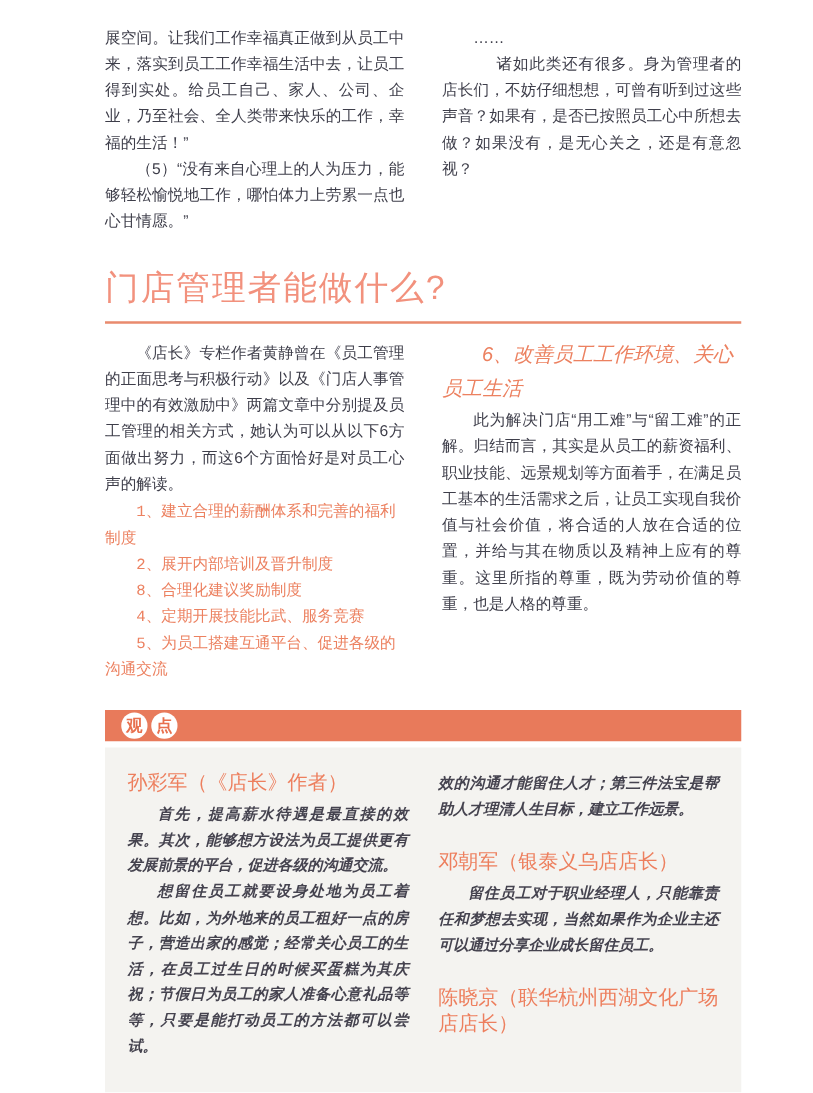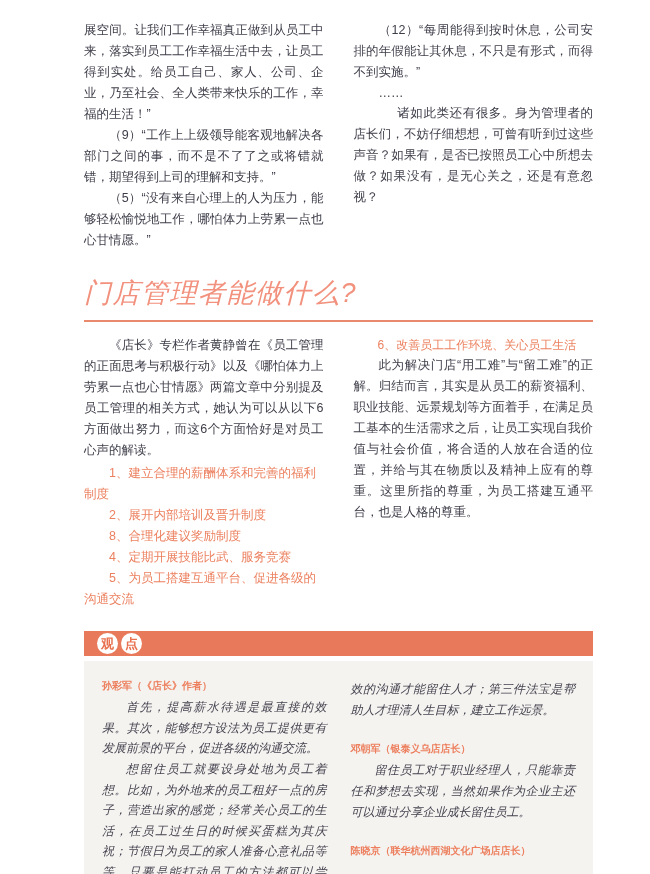--- a/index.html
+++ b/index.html
@@ -17,51 +17,51 @@
   
   .twocol { display:flex; gap:30px; }
   .twocol .col { flex:1; }
   .bodytext p {
     font-size:12.5px;
     line-height:1.68;
     text-align:justify;
     text-indent:2em;
   }
   .bodytext p.noindent { text-indent:0; }
-  .bodytext p.bigindent { text-indent:3.5em;font-family:Liberation Mono, monospace; }
+  .bodytext p.bigindent { text-indent:3.5em; }
 
   
   .section-title {
     margin-top:24px;
     font-size:27px;
     font-weight:400;
     letter-spacing:1.5px;
     color:#f2917d;
-    font-style:italic;
   }
   .section-rule {
     border:none;
     border-top:2px solid #e98a6e;
     margin-top:9px;
     margin-bottom:13px;
   }
 
   
-  .orange-list { list-style:none; margin-top:2px; }
+  .orange-list { list-style:none; margin-top:2px;font-family:Liberation Mono, monospace; }
   .orange-list li {
     color:#ec8160;
     font-size:12.5px;
     line-height:1.68;
     text-indent:2em;
   }
   .orange-line {
     color:#ec8160;
-    font-size:12px;
+    font-size:16px;
     line-height:1.68;
     text-indent:2em;
+    font-style:italic;
   }
 
   
   .viewpoint { margin-top:21px; }
   .vp-bar {
     height:25px;
     background:#e87a5b;
     display:flex;
     align-items:center;
     padding-left:13px;
@@ -80,75 +80,73 @@
     margin-top:5px;
     background:#f4f3f0;
     min-height:338px;
     padding:18px 18px 20px 18px;
     display:flex;
     gap:24px;
   }
   .vp-col { flex:1; }
   .vp-name {
     color:#ed7f5e;
-    font-size:10px;
+    font-size:16px;
     font-family:"Liberation Sans", sans-serif;
     font-style:normal;
     margin-top:22px;
     margin-bottom:4px;
-    font-weight:bold;
   }
   .vp-name.first { margin-top:0; }
   .vp-col p {
     font-family:"DejaVu Serif", serif;
     font-style:italic;
     font-size:12px;
     line-height:1.72;
     color:#45434f;
     text-align:justify;
     text-indent:2em;
+    font-weight:bold;
   }
   .vp-col p.noindent { text-indent:0; }
 </style>
 </head>
 <body>
 
 <div class="page">
   <div class="content">
 
     <section class="twocol bodytext">
       <div class="col">
         <p class="noindent">展空间。让我们工作幸福真正做到从员工中来，落实到员工工作幸福生活中去，让员工得到实处。给员工自己、家人、公司、企业，乃至社会、全人类带来快乐的工作，幸福的生活！”</p>
-        <p>（9）“工作上上级领导能客观地解决各部门之间的事，而不是不了了之或将错就错，期望得到上司的理解和支持。”</p>
         <p>（5）“没有来自心理上的人为压力，能够轻松愉悦地工作，哪怕体力上劳累一点也心甘情愿。”</p>
       </div>
       <div class="col">
-        <p>（12）“每周能得到按时休息，公司安排的年假能让其休息，不只是有形式，而得不到实施。”</p>
         <p>……</p>
         <p class="bigindent">诸如此类还有很多。身为管理者的店长们，不妨仔细想想，可曾有听到过这些声音？如果有，是否已按照员工心中所想去做？如果没有，是无心关之，还是有意忽视？</p>
       </div>
     </section>
 
     <h1 class="section-title">门店管理者能做什么?</h1>
     <hr class="section-rule">
 
     <section class="twocol bodytext">
       <div class="col">
-        <p>《店长》专栏作者黄静曾在《员工管理的正面思考与积极行动》以及《哪怕体力上劳累一点也心甘情愿》两篇文章中分别提及员工管理的相关方式，她认为可以从以下6方面做出努力，而这6个方面恰好是对员工心声的解读。</p>
+        <p>《店长》专栏作者黄静曾在《员工管理的正面思考与积极行动》以及《门店人事管理中的有效激励中》两篇文章中分别提及员工管理的相关方式，她认为可以从以下6方面做出努力，而这6个方面恰好是对员工心声的解读。</p>
         <ul class="orange-list">
           <li>1、建立合理的薪酬体系和完善的福利制度</li>
           <li>2、展开内部培训及晋升制度</li>
           <li>8、合理化建议奖励制度</li>
           <li>4、定期开展技能比武、服务竞赛</li>
           <li>5、为员工搭建互通平台、促进各级的沟通交流</li>
         </ul>
       </div>
       <div class="col">
         <div class="orange-line">6、改善员工工作环境、关心员工生活</div>
-        <p>此为解决门店“用工难”与“留工难”的正解。归结而言，其实是从员工的薪资福利、职业技能、远景规划等方面着手，在满足员工基本的生活需求之后，让员工实现自我价值与社会价值，将合适的人放在合适的位置，并给与其在物质以及精神上应有的尊重。这里所指的尊重，为员工搭建互通平台，也是人格的尊重。</p>
+        <p>此为解决门店“用工难”与“留工难”的正解。归结而言，其实是从员工的薪资福利、职业技能、远景规划等方面着手，在满足员工基本的生活需求之后，让员工实现自我价值与社会价值，将合适的人放在合适的位置，并给与其在物质以及精神上应有的尊重。这里所指的尊重，既为劳动价值的尊重，也是人格的尊重。</p>
       </div>
     </section>
 
     <section class="viewpoint">
       <div class="vp-bar">
         <span class="vp-badge">
           <span class="vp-circle">观</span>
           <span class="vp-circle">点</span>
         </span>
       </div>

